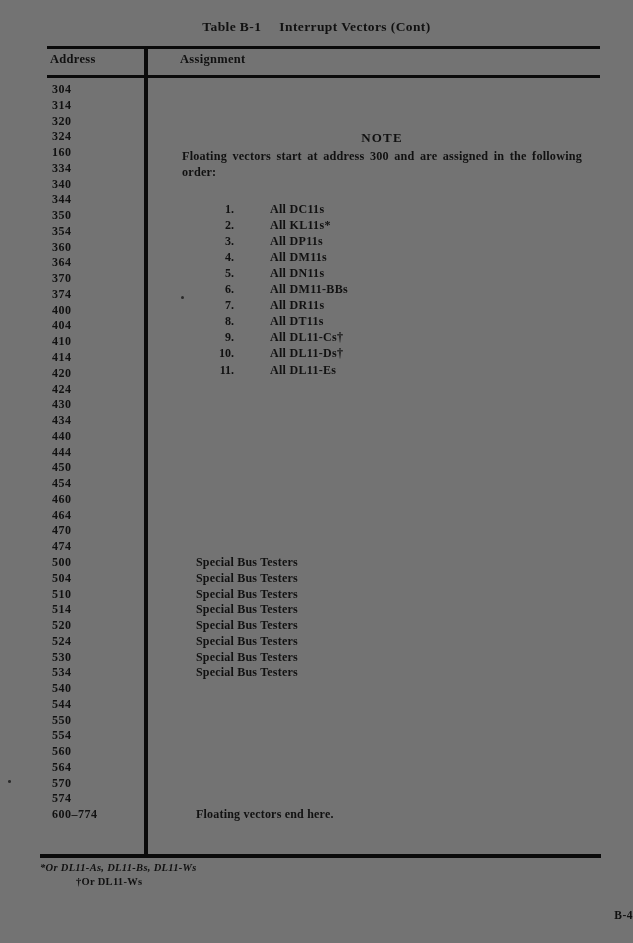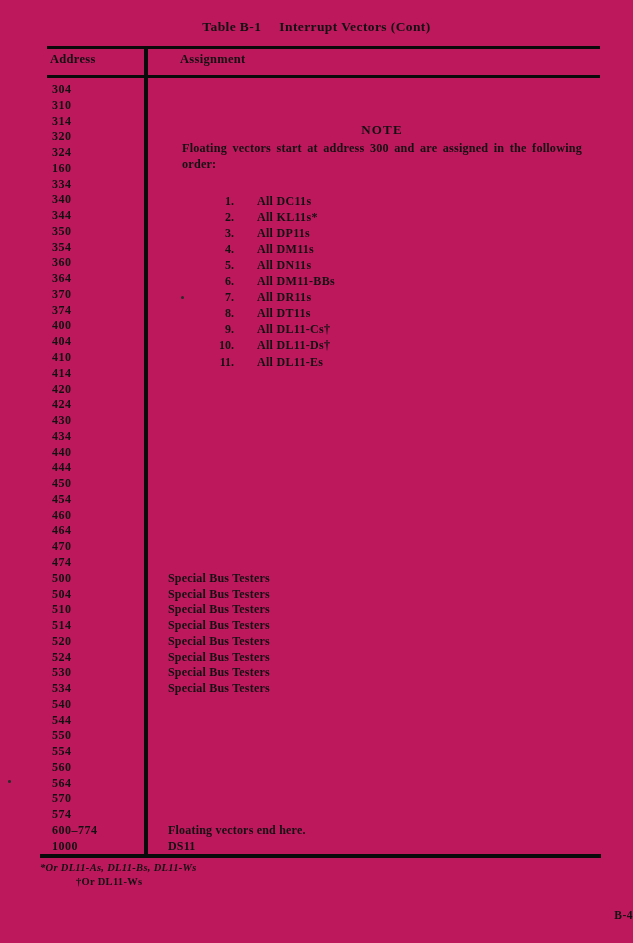--- a/index.html
+++ b/index.html
@@ -2,21 +2,21 @@
 <html><head>
 <meta charset="utf-8">
 <style>
   * { margin: 0; padding: 0; box-sizing: border-box; }
   html, body { background: #e8e8e4; }
   .page {
     position: relative;
     width: 633px;
     height: 943px;
     margin: 0 auto;
-    background: #be185d;
+    background: #737373;
     color: #111111;
     font-family: "Liberation Serif", serif;
     font-weight: bold;
     overflow: hidden;
   }
   .doc-title {
     position: absolute;
     top: 19px;
     left: 0;
     width: 100%;
@@ -44,50 +44,51 @@
     width: 553px;
   }
   .t-row {
     display: flex;
     height: 15.78px;
     line-height: 15.78px;
     font-size: 12px;
     white-space: nowrap;
   }
   .cell-address { width: 97px; padding-left: 5px; letter-spacing: 0.5px; }
-  .cell-assignment { padding-left: 24px; letter-spacing: 0.2px; }
+  .cell-assignment { padding-left: 52px; letter-spacing: 0.2px; }
 
   .note-block {
     position: absolute;
     left: 182px;
     top: 122px;
     width: 400px;
   }
   .note-heading {
     text-align: center;
     font-size: 13px;
     letter-spacing: 1.2px;
     margin-bottom: 3px;
+    margin-top: 8px;
   }
   .note-body {
     font-size: 12.2px;
     line-height: 15.8px;
     text-align: justify;
     letter-spacing: 0.2px;
   }
   .note-list { margin-top: 20px; }
   .note-item {
     display: flex;
     height: 16.1px;
     line-height: 16.1px;
     font-size: 12px;
     white-space: nowrap;
   }
   .note-item .item-num { width: 52px; text-align: right; }
-  .note-item .item-label { margin-left: 23px; letter-spacing: 0.3px; }
+  .note-item .item-label { margin-left: 36px; letter-spacing: 0.3px; }
 
   .footnote {
     position: absolute;
     left: 40px;
     font-size: 10.5px;
     letter-spacing: 0.3px;
     white-space: nowrap;
   }
   .footnote-1 { top: 862px; font-style: italic; }
   .footnote-2 { top: 876px; margin-left: 36px; }
@@ -122,24 +123,20 @@
 
   <div class="rule header-rule"></div>
   <div class="rule v-divider"></div>
 
   <div class="table-body" id="rows-container">
   <div class="t-row">
     <span class="cell-address">304</span>
     <span class="cell-assignment"></span>
   </div>
 
-  <div class="t-row">
-    <span class="cell-address">310</span>
-    <span class="cell-assignment"></span>
-  </div>
 
   <div class="t-row">
     <span class="cell-address">314</span>
     <span class="cell-assignment"></span>
   </div>
 
   <div class="t-row">
     <span class="cell-address">320</span>
     <span class="cell-assignment"></span>
   </div>
@@ -357,24 +354,20 @@
   <div class="t-row">
     <span class="cell-address">574</span>
     <span class="cell-assignment"></span>
   </div>
 
   <div class="t-row">
     <span class="cell-address">600–774</span>
     <span class="cell-assignment">Floating vectors end here.</span>
   </div>
 
-  <div class="t-row">
-    <span class="cell-address">1000</span>
-    <span class="cell-assignment">DS11</span>
-  </div>
 </div>
 
   <div class="note-block">
     <div class="note-heading">NOTE</div>
     <div class="note-body">Floating vectors start at address 300 and are assigned in the following order:</div>
     <div class="note-list" id="note-list-container">
   <div class="note-item">
     <span class="item-num">1.</span>
     <span class="item-label">All DC11s</span>
   </div>

